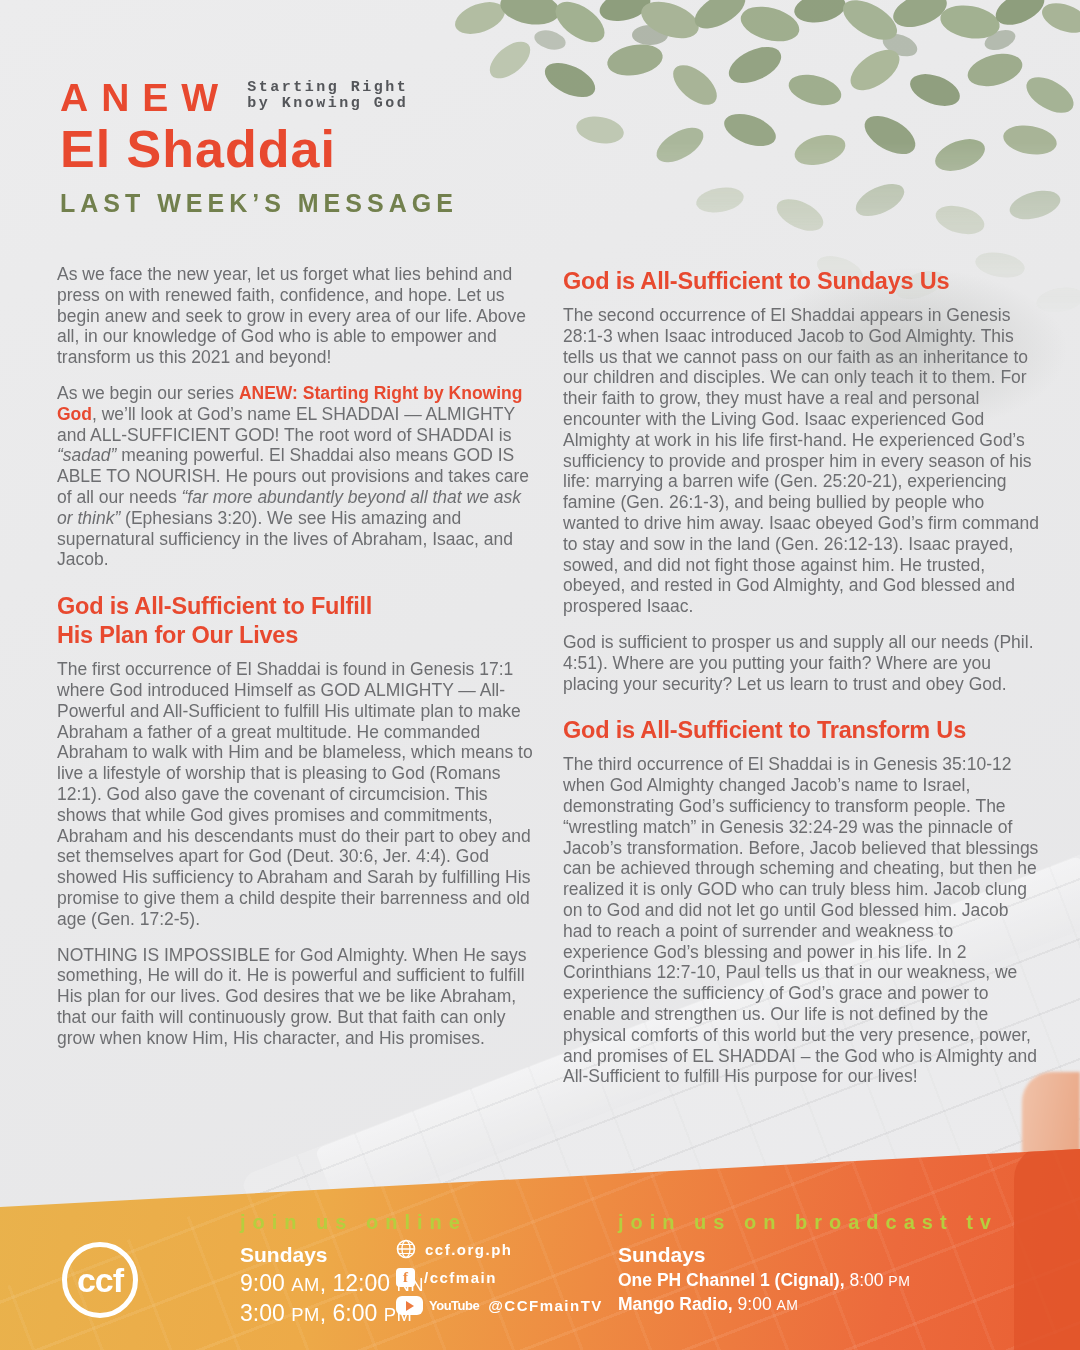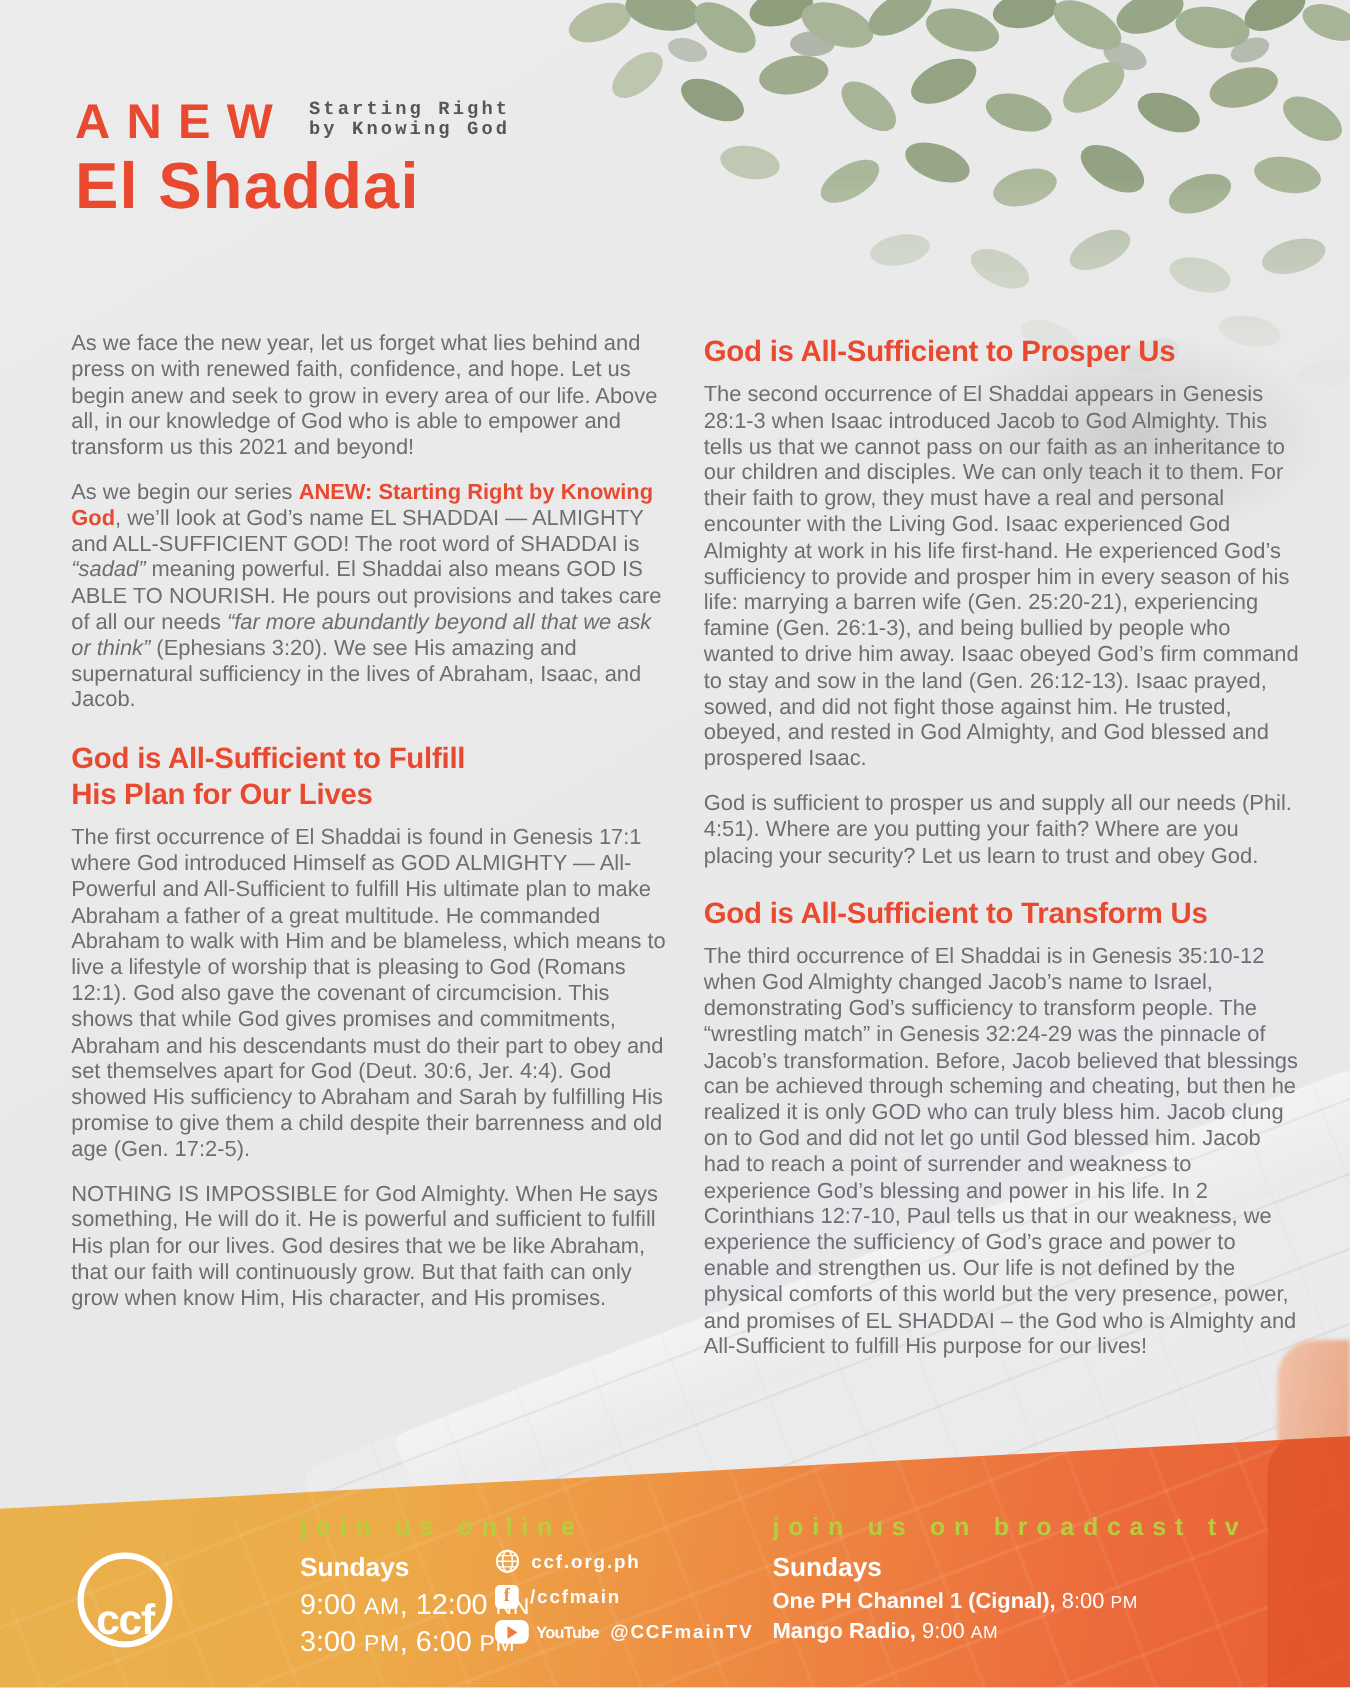--- a/index.html
+++ b/index.html
@@ -69,21 +69,21 @@
     background:
       repeating-linear-gradient(0deg, rgba(255,255,255,.14) 0 3px, transparent 3px 58px),
       repeating-linear-gradient(90deg, rgba(255,255,255,.10) 0 3px, transparent 3px 64px);
   }
   .finger-overlay{
     position:absolute;right:0;top:0;width:66px;height:100%;
     background:#e2552a;opacity:.85;border-radius:34px 0 0 0;
   }
   .ccf-logo{
     position:absolute;left:62px;top:97px;width:76px;height:76px;border-radius:50%;
-    border:5px solid #ffffff;box-sizing:border-box;display:flex;align-items:flex-end;justify-content:center;
+    border:5px solid #ffffff;box-sizing:border-box;display:flex;align-items:center;justify-content:center;
   }
   .ccf-logo span{color:#fff;font-size:34px;font-weight:bold;letter-spacing:-1px;line-height:1;}
   .f-head{font-size:20px;font-weight:bold;letter-spacing:7px;color:#b6ce3e;}
   .f-day{font-size:21px;font-weight:bold;color:#fff;margin-top:9px;}
   .f-line{font-size:23px;color:#fff;margin-top:3px;}
   .online{position:absolute;left:240px;top:66px;}
   .links{position:absolute;left:396px;top:94px;display:flex;flex-direction:column;gap:9px;}
   .link-row{display:flex;align-items:center;color:#fff;}
   .link-row .lbl{font-size:15px;font-weight:bold;letter-spacing:1.5px;margin-left:9px;}
   .fb-icon{width:19px;height:19px;background:#fff;border-radius:4px;display:flex;align-items:center;justify-content:center;
@@ -155,33 +155,34 @@
   <div class="kb-bg"></div>
   <div class="finger"></div>
 
   <div class="header">
     <div class="brand-row">
       <div class="brand">ANEW</div>
       <div class="tagline">Starting Right
 by Knowing God</div>
     </div>
     <div class="title">El Shaddai</div>
+    <div class="subtitle">LAST WEEK’S MESSAGE</div>
   </div>
 
   <div class="col col-left">
     <p>As we face the new year, let us forget what lies behind and press on with renewed faith, confidence, and hope. Let us begin anew and seek to grow in every area of our life. Above all, in our knowledge of God who is able to empower and transform us this 2021 and beyond!</p>
     <p><span class="seg-n">As we begin our series </span><span class="seg-ba">ANEW: Starting Right by Knowing God</span><span class="seg-n">, we’ll look at God’s name EL SHADDAI — ALMIGHTY and ALL-SUFFICIENT GOD! The root word of SHADDAI is </span><span class="seg-i">“sadad”</span><span class="seg-n"> meaning powerful. El Shaddai also means GOD IS ABLE TO NOURISH. He pours out provisions and takes care of all our needs </span><span class="seg-i">“far more abundantly beyond all that we ask or think”</span><span class="seg-n"> (Ephesians 3:20). We see His amazing and supernatural sufficiency in the lives of Abraham, Isaac, and Jacob.</span></p>
     <div class="section-h">God is All-Sufficient to Fulfill
 His Plan for Our Lives</div>
     <p>The first occurrence of El Shaddai is found in Genesis 17:1 where God introduced Himself as GOD ALMIGHTY — All-Powerful and All-Sufficient to fulfill His ultimate plan to make Abraham a father of a great multitude. He commanded Abraham to walk with Him and be blameless, which means to live a lifestyle of worship that is pleasing to God (Romans 12:1). God also gave the covenant of circumcision. This shows that while God gives promises and commitments, Abraham and his descendants must do their part to obey and set themselves apart for God (Deut. 30:6, Jer. 4:4). God showed His sufficiency to Abraham and Sarah by fulfilling His promise to give them a child despite their barrenness and old age (Gen. 17:2-5).</p>
     <p>NOTHING IS IMPOSSIBLE for God Almighty. When He says something, He will do it. He is powerful and sufficient to fulfill His plan for our lives. God desires that we be like Abraham, that our faith will continuously grow. But that faith can only grow when know Him, His character, and His promises.</p>
   </div>
 
   <div class="col col-right">
-    <div class="section-h">God is All-Sufficient to Prosper Us</div>
+    <div class="section-h">God is All-Sufficient to Sundays Us</div>
     <p>The second occurrence of El Shaddai appears in Genesis 28:1-3 when Isaac introduced Jacob to God Almighty. This tells us that we cannot pass on our faith as an inheritance to our children and disciples. We can only teach it to them. For their faith to grow, they must have a real and personal encounter with the Living God. Isaac experienced God Almighty at work in his life first-hand. He experienced God’s sufficiency to provide and prosper him in every season of his life: marrying a barren wife (Gen. 25:20-21), experiencing famine (Gen. 26:1-3), and being bullied by people who wanted to drive him away. Isaac obeyed God’s firm command to stay and sow in the land (Gen. 26:12-13). Isaac prayed, sowed, and did not fight those against him. He trusted, obeyed, and rested in God Almighty, and God blessed and prospered Isaac.</p>
     <p>God is sufficient to prosper us and supply all our needs (Phil. 4:51). Where are you putting your faith? Where are you placing your security? Let us learn to trust and obey God.</p>
     <div class="section-h">God is All-Sufficient to Transform Us</div>
     <p>The third occurrence of El Shaddai is in Genesis 35:10-12 when God Almighty changed Jacob’s name to Israel, demonstrating God’s sufficiency to transform people. The “wrestling match” in Genesis 32:24-29 was the pinnacle of Jacob’s transformation. Before, Jacob believed that blessings can be achieved through scheming and cheating, but then he realized it is only GOD who can truly bless him. Jacob clung on to God and did not let go until God blessed him. Jacob had to reach a point of surrender and weakness to experience God’s blessing and power in his life. In 2 Corinthians 12:7-10, Paul tells us that in our weakness, we experience the sufficiency of God’s grace and power to enable and strengthen us. Our life is not defined by the physical comforts of this world but the very presence, power, and promises of EL SHADDAI – the God who is Almighty and All-Sufficient to fulfill His purpose for our lives!</p>
   </div>
 
   <div class="footer">
     <div class="footer-kb"></div>
     <div class="finger-overlay"></div>
 

